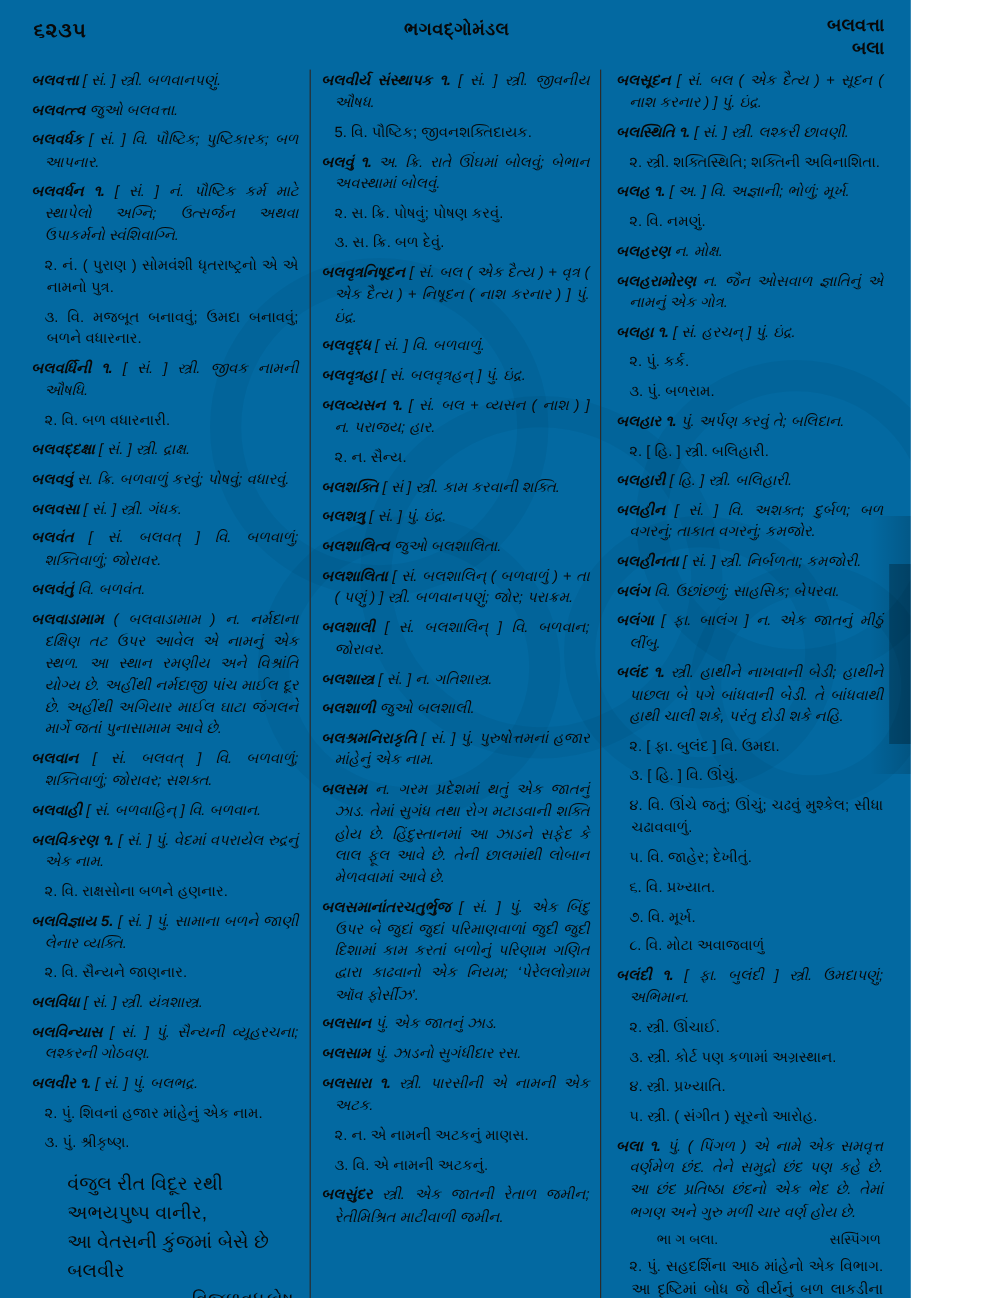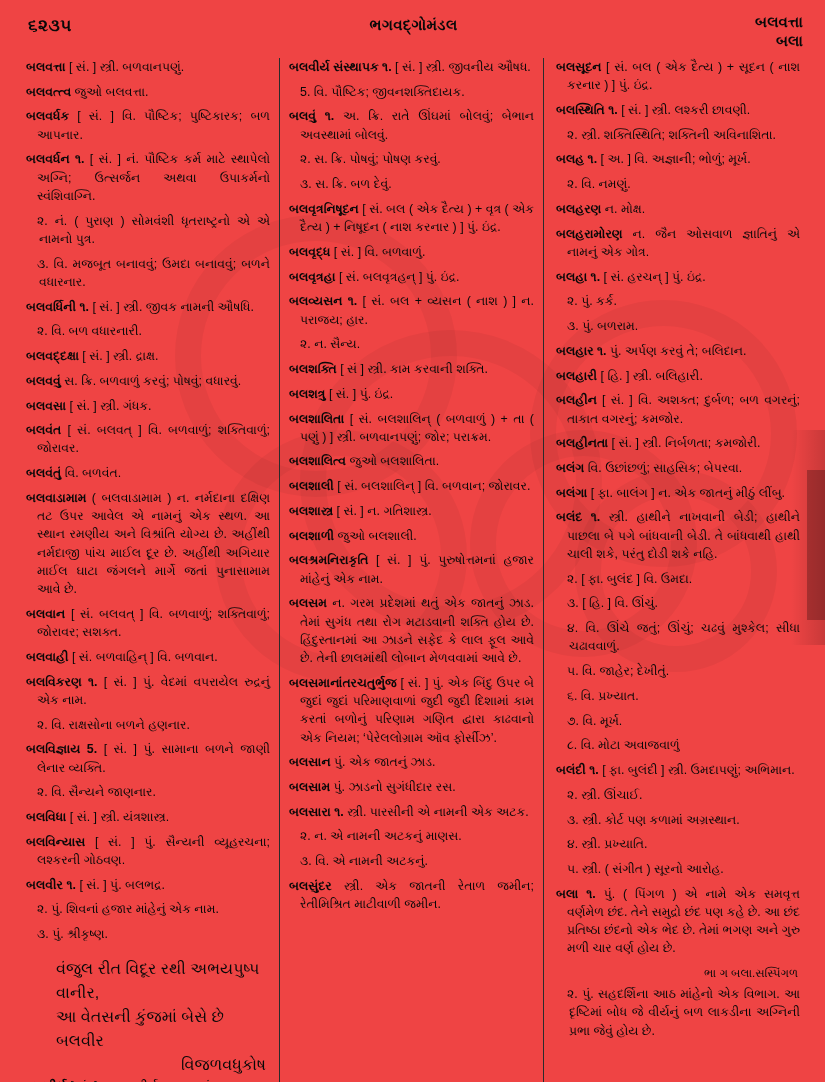--- a/index.html
+++ b/index.html
@@ -8,22 +8,22 @@
     width:825px;height:1082px;
     font-family:"Liberation Sans","DejaVu Sans",sans-serif;
     color:#080808;
     position:relative;
     overflow:hidden;
     -webkit-font-smoothing:none;
   }
   
   #page{
     position:absolute;inset:0;
-    width:825px;height:1082px;
-    background:#ef4444;
+    width:759px;height:1082px;
+    background:#0369a1;
     overflow:hidden;
   }
   
   .wm{
     position:absolute;
     border-radius:50%;
     border:26px solid rgba(0,0,0,0.045);
     pointer-events:none;
     z-index:0;
   }
@@ -80,41 +80,42 @@
   .col.c3{padding-left:12px;}
 
   
   .entry{
     margin:0 0 6.5px 0;
     text-align:justify;
     text-justify:inter-word;
     text-indent:0;
     padding-left:11px;
     text-indent:-11px;
+    font-style:italic;
   }
   .hw{font-weight:bold;}
   .sense{
     margin:0 0 6.5px 0;
     padding-left:13px;
     text-indent:-2px;
     text-align:justify;
   }
   .verse{
     margin:14px 0 0 0;
     padding-left:30px;
     font-size:16px;
     line-height:1.5;
     text-align:left;
   }
   .verse .ln{display:block;}
   .verse .attrib{display:block;text-align:right;padding-right:4px;}
   .verse-wide{
     margin:3px 0 4px 0;
     font-size:11.6px;
-    display:flex;justify-content:flex-end;align-items:baseline;
+    display:flex;justify-content:space-between;align-items:baseline;
     padding:0 2px 0 34px;
   }
 </style>
 </head>
 <body>
 
 <div id="page">
 
   <div class="wm w1"></div>
   <div class="wm w2"></div>
@@ -174,22 +175,22 @@
         <p class="entry"><span class="hw">બલવું ૧.</span><span> અ. ક્રિ. રાતે ઊંઘમાં બોલવું; બેભાન અવસ્થામાં બોલવું.</span></p>
         <p class="sense">૨. સ. ક્રિ. પોષવું; પોષણ કરવું.</p>
         <p class="sense">૩. સ. ક્રિ. બળ દેવું.</p>
         <p class="entry"><span class="hw">બલવૃત્રનિષૂદન</span><span> [ સં. બલ ( એક દૈત્ય ) + વૃત્ર ( એક દૈત્ય ) + નિષૂદન ( નાશ કરનાર ) ] પું. ઇંદ્ર.</span></p>
         <p class="entry"><span class="hw">બલવૃદ્ધ</span><span> [ સં. ] વિ. બળવાળું.</span></p>
         <p class="entry"><span class="hw">બલવૃત્રહા</span><span> [ સં. બલવૃત્રહન્ ] પું. ઇંદ્ર.</span></p>
         <p class="entry"><span class="hw">બલવ્યસન ૧.</span><span> [ સં. બલ + વ્યસન ( નાશ ) ] ન. પરાજય; હાર.</span></p>
         <p class="sense">૨. ન. સૈન્ય.</p>
         <p class="entry"><span class="hw">બલશક્તિ</span><span> [ સં ] સ્ત્રી. કામ કરવાની શક્તિ.</span></p>
         <p class="entry"><span class="hw">બલશત્રુ</span><span> [ સં. ] પું. ઇંદ્ર.</span></p>
+        <p class="entry"><span class="hw">બલશાલિત્વ</span><span> જુઓ બલશાલિતા.</span></p>
         <p class="entry"><span class="hw">બલશાલિતા</span><span> [ સં. બલશાલિન્ ( બળવાળું ) + તા ( પણું ) ] સ્ત્રી. બળવાનપણું; જોર; પરાક્રમ.</span></p>
-        <p class="entry"><span class="hw">બલશાલિત્વ</span><span> જુઓ બલશાલિતા.</span></p>
         <p class="entry"><span class="hw">બલશાલી</span><span> [ સં. બલશાલિન્ ] વિ. બળવાન; જોરાવર.</span></p>
         <p class="entry"><span class="hw">બલશાસ્ત્ર</span><span> [ સં. ] ન. ગતિશાસ્ત્ર.</span></p>
         <p class="entry"><span class="hw">બલશાળી</span><span> જુઓ બલશાલી.</span></p>
         <p class="entry"><span class="hw">બલશ્રમનિરાકૃતિ</span><span> [ સં. ] પું. પુરુષોત્તમનાં હજાર માંહેનું એક નામ.</span></p>
         <p class="entry"><span class="hw">બલસમ</span><span> ન. ગરમ પ્રદેશમાં થતું એક જાતનું ઝાડ. તેમાં સુગંધ તથા રોગ મટાડવાની શક્તિ હોય છે. હિંદુસ્તાનમાં આ ઝાડને સફેદ કે લાલ ફૂલ આવે છે. તેની છાલમાંથી લોબાન મેળવવામાં આવે છે.</span></p>
         <p class="entry"><span class="hw">બલસમાનાંતરચતુર્ભુજ</span><span> [ સં. ] પું. એક બિંદુ ઉપર બે જુદાં જુદાં પરિમાણવાળાં જુદી જુદી દિશામાં કામ કરતાં બળોનું પરિણામ ગણિત દ્વારા કાઢવાનો એક નિયમ; ‘પેરેલલોગ્રામ ઑવ ફોર્સીઝ’.</span></p>
         <p class="entry"><span class="hw">બલસાન</span><span> પું. એક જાતનું ઝાડ.</span></p>
         <p class="entry"><span class="hw">બલસામ</span><span> પું. ઝાડનો સુગંધીદાર રસ.</span></p>
         <p class="entry"><span class="hw">બલસારા ૧.</span><span> સ્ત્રી. પારસીની એ નામની એક અટક.</span></p>
         <p class="sense">૨. ન. એ નામની અટકનું માણસ.</p>
@@ -201,20 +202,21 @@
         <p class="entry"><span class="hw">બલસ્થિતિ ૧.</span><span> [ સં. ] સ્ત્રી. લશ્કરી છાવણી.</span></p>
         <p class="sense">૨. સ્ત્રી. શક્તિસ્થિતિ; શક્તિની અવિનાશિતા.</p>
         <p class="entry"><span class="hw">બલહ ૧.</span><span> [ અ. ] વિ. અજ્ઞાની; ભોળું; મૂર્ખ.</span></p>
         <p class="sense">૨. વિ. નમણું.</p>
         <p class="entry"><span class="hw">બલહરણ</span><span> ન. મોક્ષ.</span></p>
         <p class="entry"><span class="hw">બલહરામોરણ</span><span> ન. જૈન ઓસવાળ જ્ઞાતિનું એ નામનું એક ગોત્ર.</span></p>
         <p class="entry"><span class="hw">બલહા ૧.</span><span> [ સં. હરચન્ ] પું. ઇંદ્ર.</span></p>
         <p class="sense">૨. પું. કર્ક.</p>
         <p class="sense">૩. પું. બળરામ.</p>
         <p class="entry"><span class="hw">બલહાર ૧.</span><span> પું. અર્પણ કરવું તે; બલિદાન.</span></p>
+        <p class="sense">૨. [ હિ. ] સ્ત્રી. બલિહારી.</p>
         <p class="entry"><span class="hw">બલહારી</span><span> [ હિ. ] સ્ત્રી. બલિહારી.</span></p>
         <p class="entry"><span class="hw">બલહીન</span><span> [ સં. ] વિ. અશક્ત; દુર્બળ; બળ વગરનું; તાકાત વગરનું; કમજોર.</span></p>
         <p class="entry"><span class="hw">બલહીનતા</span><span> [ સં. ] સ્ત્રી. નિર્બળતા; કમજોરી.</span></p>
         <p class="entry"><span class="hw">બલંગ</span><span> વિ. ઉછાંછળું; સાહસિક; બેપરવા.</span></p>
         <p class="entry"><span class="hw">બલંગા</span><span> [ ફા. બાલંગ ] ન. એક જાતનું મીઠું લીંબુ.</span></p>
         <p class="entry"><span class="hw">બલંદ ૧.</span><span> સ્ત્રી. હાથીને નાખવાની બેડી; હાથીને પાછલા બે પગે બાંધવાની બેડી. તે બાંધવાથી હાથી ચાલી શકે, પરંતુ દોડી શકે નહિ.</span></p>
         <p class="sense">૨. [ ફા. બુલંદ ] વિ. ઉમદા.</p>
         <p class="sense">૩. [ હિ. ] વિ. ઊંચું.</p>
         <p class="sense">૪. વિ. ઊંચે જતું; ઊંચું; ચઢવું મુશ્કેલ; સીધા ચઢાવવાળું.</p>
         <p class="sense">૫. વિ. જાહેર; દેખીતું.</p>

